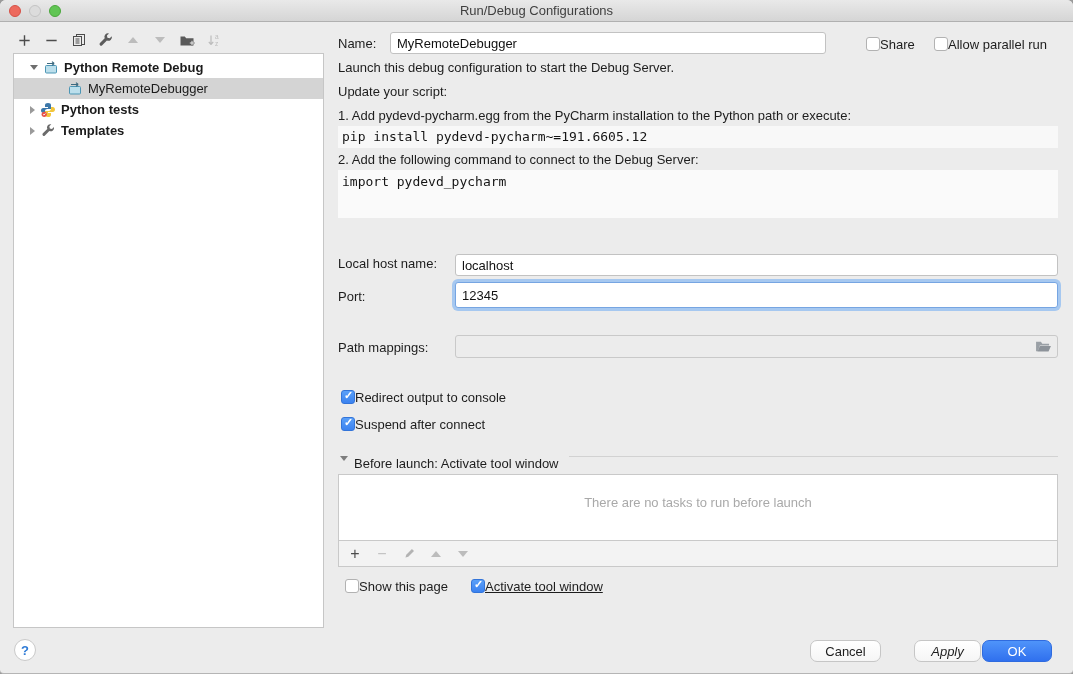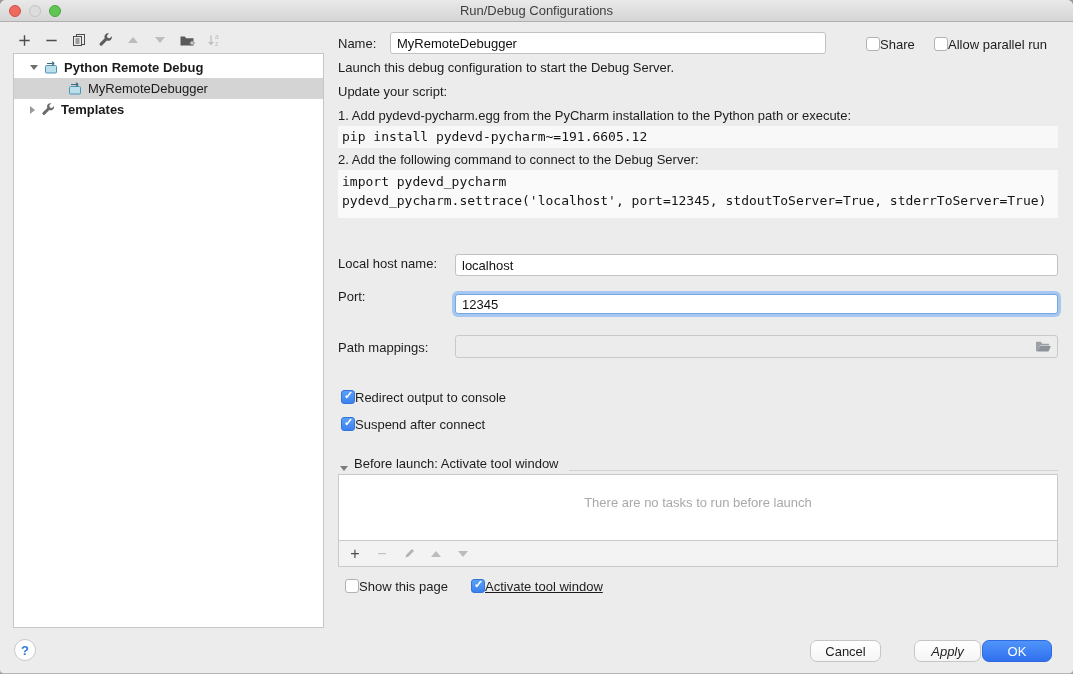--- a/index.html
+++ b/index.html
@@ -42,36 +42,36 @@
   .ticon{width:16px;height:16px;flex:0 0 16px;display:flex;align-items:center;justify-content:center;}
   
   .flabel{position:absolute;white-space:nowrap;color:#1d1d1d;}
   .field{
     background:#fff;border:1px solid #c2c2c2;border-radius:3px;
     font-family:"Liberation Sans",sans-serif;font-size:13px;color:#111;
     padding:0 6px;outline:none;position:absolute;
   }
   .name-input{left:390px;top:32px;width:436px;height:22px;}
   .lhn-input{left:455px;top:254px;width:603px;height:22px;}
-  .port-input{left:455px;top:282px;width:603px;height:20px;border:1px solid #76a5e2;box-shadow:0 0 0 3px #a6c8f0;margin-top:12px;}
+  .port-input{left:455px;top:282px;width:603px;height:26px;border:1px solid #76a5e2;box-shadow:0 0 0 3px #a6c8f0;}
   .pm-field{left:455px;top:335px;width:603px;height:23px;background:transparent;border:1px solid #c9c9c9;display:flex;align-items:center;justify-content:flex-end;padding:0 5px;}
   .cbgroup{position:absolute;display:flex;align-items:center;height:16px;cursor:default;}
   .cb{width:14px;height:14px;border-radius:3px;border:1px solid #b2b2b2;background:#fff;flex:0 0 14px;position:relative;}
   .cb.checked{background:linear-gradient(#5aa0f8,#3b82f0);border:1px solid #3274d9;}
   .cb.checked::after{content:"✓";position:absolute;left:2px;top:-2px;color:#fff;font-size:11px;font-weight:bold;}
   .desc{position:absolute;left:338px;white-space:nowrap;}
   .codeline{
     position:absolute;left:338px;width:720px;background:#f8f8f8;
     font-family:"DejaVu Sans Mono",monospace;font-size:13px;color:#141414;
     white-space:pre;overflow:hidden;
   }
   .pipline{top:126px;height:22px;line-height:22px;padding-left:4px;}
   .codeblock{top:170px;height:48px;line-height:19px;padding:2px 0 0 4px;background:#fafafa;}
   
-  .bl-header{position:absolute;left:340px;top:456px;width:718px;display:flex;align-items:flex-end;gap:6px;}
+  .bl-header{position:absolute;left:340px;top:456px;width:718px;display:flex;align-items:flex-start;gap:6px;}
   .bl-header .tri{border-left:4px solid transparent;border-right:4px solid transparent;border-top:5px solid #7d7d7d;}
   .bl-header .rule{flex:1;border-top:1px solid #d2d2d2;margin-left:4px;}
   .task-box{
     position:absolute;left:338px;top:474px;width:720px;height:67px;background:#fff;
     border:1px solid #c9c9c9;display:flex;align-items:flex-start;justify-content:center;
   }
   .task-empty{color:#a9a9a9;margin-top:20px;}
   .task-toolbar{
     position:absolute;left:338px;top:541px;width:720px;height:26px;background:#f3f3f3;
     border:1px solid #c9c9c9;border-top:none;display:flex;align-items:center;gap:13px;padding-left:9px;
@@ -170,20 +170,32 @@
         <svg width="16" height="16" viewBox="0 0 16 16">
             <rect x="2.5" y="5.5" width="11" height="7.5" rx="1" fill="#bcdfec" stroke="#4d96b5"></rect>
             <path d="M4 3.5h7.2M11.2 3.5L9 1.6M11.2 3.5L9 5.4" stroke="#3d6a80" stroke-width="1.2" fill="none"></path>
           </svg>
       </div>
       <span class="lbl">MyRemoteDebugger</span>
     </div>
     <div class="tree-row">
       <div class="tri right-gray"></div>
       <div class="ticon">
+        <svg width="16" height="16" viewBox="0 0 16 16">
+            <path d="M8 1C6 1 5 1.9 5 3.3V5h3v1H3.2C1.9 6 1 7.1 1 8.5S1.9 11 3.2 11H5V9.2C5 7.9 6 7 7.3 7H11V3.2C11 1.9 10 1 8 1z" fill="#3c78aa"></path>
+            <path d="M8 15c2 0 3-.9 3-2.3V11H8v-1h4.8c1.3 0 2.2-1.1 2.2-2.5S14.1 5 12.8 5H11v1.8C11 8.1 10 9 8.7 9H5v3.8C5 14.1 6 15 8 15z" fill="#f2c63c"></path>
+            <circle cx="4.2" cy="12.3" r="2.6" fill="#e8524a"></circle>
+            <path d="M3.2 12.3l.8.8 1.4-1.6" stroke="#fff" stroke-width="0.9" fill="none"></path>
+          </svg>
+      </div>
+      <span class="lbl">Python tests</span>
+    </div>
+    <div class="tree-row">
+      <div class="tri right-gray"></div>
+      <div class="ticon">
         <svg width="15" height="15" viewBox="0 0 16 16">
             <path d="M13.8 4.2a3.6 3.6 0 0 1-4.9 4.3l-4.7 4.7a1.55 1.55 0 1 1-2.2-2.2l4.7-4.7a3.6 3.6 0 0 1 4.3-4.9L8.9 3.5l.5 2.3 2.3.5z" fill="#6b6b6b"></path>
           </svg>
       </div>
       <span class="lbl">Templates</span>
     </div>
   </div>
 
   <div class="flabel" style="left:338px;top:36px;">Name:</div>
   <input class="field name-input" value="MyRemoteDebugger" style="">
@@ -194,21 +206,21 @@
   <div class="cbgroup" style="left:934px;top:36px;">
     <span class="cb"></span>
     <span>Allow parallel run</span>
   </div>
 
   <div class="desc" style="top:60px;">Launch this debug configuration to start the Debug Server.</div>
   <div class="desc" style="top:84px;">Update your script:</div>
   <div class="desc" style="top:108px;">1. Add pydevd-pycharm.egg from the PyCharm installation to the Python path or execute:</div>
   <div class="codeline pipline">pip install pydevd-pycharm~=191.6605.12</div>
   <div class="desc" style="top:152px;">2. Add the following command to connect to the Debug Server:</div>
-  <div class="codeline codeblock"><span>import pydevd_pycharm</span><br><span>pydevd_pycharm.settrace('localhost', port=12345, stdoutToServer=True, stderrToServer=True)</span></div>
+  <div class="codeline codeblock"><span>import pydevd_pycharm</span><br></div>
 
   <div class="flabel" style="left:338px;top:256px;">Local host name:</div>
   <input class="field lhn-input" value="localhost" style="">
   <div class="flabel" style="left:338px;top:289px;">Port:</div>
   <input class="field port-input" value="12345" style="">
   <div class="flabel" style="left:338px;top:340px;">Path mappings:</div>
   <div class="field pm-field">
     <span>
       <svg width="17" height="13" viewBox="0 0 18 14">
           <path d="M1 2h5.2l1.5 2H15v2H5L3 12H1z" fill="#9aa0a6"></path>

